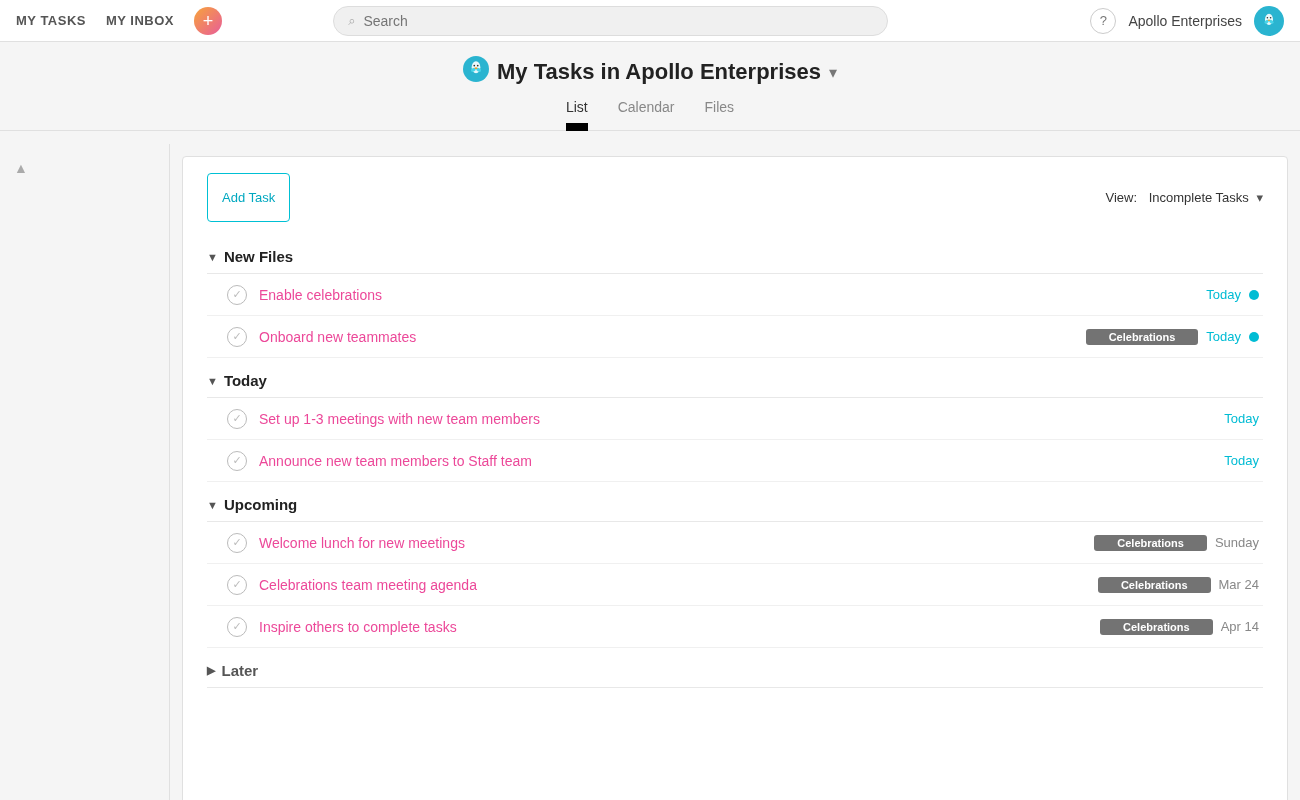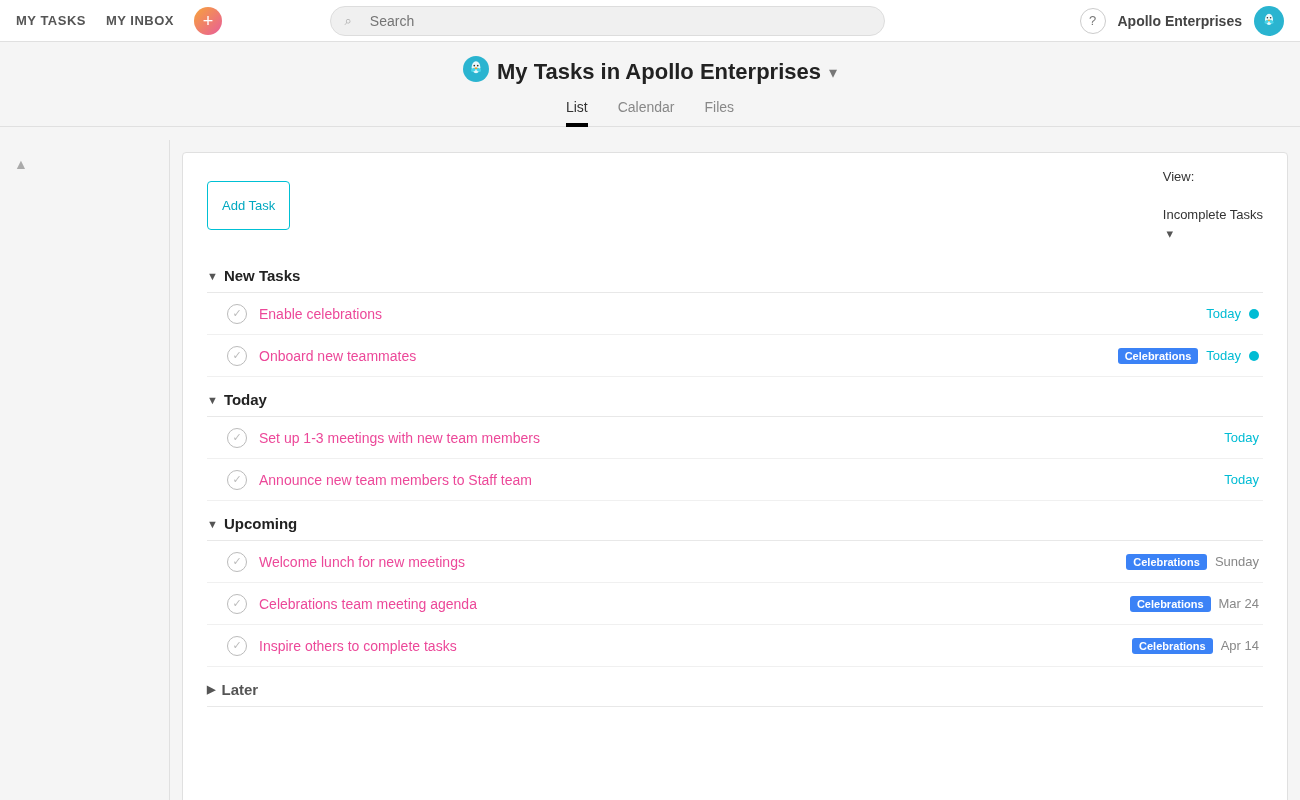--- a/index.html
+++ b/index.html
@@ -18,29 +18,29 @@
       width: 28px; height: 28px; border-radius: 50%; background: linear-gradient(135deg, #f7a33a, #e85d9a);
       display: flex; align-items: center; justify-content: center; cursor: pointer; color: white; font-size: 18px; font-weight: 300; line-height: 1;
     }
     .search-bar {
       flex: 1; max-width: 555px; margin: 0 auto;
       display: flex; align-items: center; gap: 8px;
       background: #f0f0f0; border: 1px solid #ddd; border-radius: 20px;
       padding: 4px 14px; height: 30px;
     }
     .search-bar input {
-      border: none; background: transparent; outline: none; font-size: 14px; color: #666; width: 100%; margin-left: 10px;
+      border: none; background: transparent; outline: none; font-size: 14px; color: #666; width: 100%;
     }
     .search-icon-char { color: #aaa; font-size: 13px; }
     .nav-right { display: flex; align-items: center; gap: 12px; margin-left: auto; }
     .help-btn {
       width: 26px; height: 26px; border-radius: 50%; border: 1px solid #ccc;
       display: flex; align-items: center; justify-content: center; font-size: 13px; color: #777; cursor: pointer;
     }
-    .org-name { font-size: 14px; color: #444; font-weight: 700; }
+    .org-name { font-size: 14px; color: #444; font-weight: 400; }
     .avatar {
       width: 30px; height: 30px; border-radius: 50%; background: #2ab4d0;
       display: flex; align-items: center; justify-content: center; overflow: hidden;
     }
     .avatar svg { width: 24px; height: 24px; }
 
     
     .page-header {
       display: flex; flex-direction: column; align-items: center;
       padding: 14px 0 13px; background: #f5f5f5;
@@ -54,42 +54,42 @@
     .page-title-icon { font-size: 22px; }
     .page-title-chevron { color: #777; font-size: 16px; cursor: pointer; }
     .tabs {
       display: flex; gap: 30px; border-bottom: 1px solid #e0e0e0; width: 100%;
       justify-content: center; padding: 0 0 0;
     }
     .tab {
       font-size: 14px; color: #888; cursor: pointer; padding-bottom: 8px;
       border-bottom: 2px solid transparent; position: relative; top: 1px;
     }
-    .tab.active { color: #333; border-bottom: 4px solid #000000; font-weight: 500; }
+    .tab.active { color: #333; border-bottom: 8px solid #000000; font-weight: 500; }
 
     
     .layout { display: flex; height: calc(800px - 42px - 62px); }
     .sidebar { width: 170px; background: #f5f5f5; padding: 10px 0; border-right: 1px solid #e0e0e0; }
     .sidebar-chevron { color: #aaa; font-size: 14px; padding: 6px 14px; cursor: pointer; }
     .main-content {
       flex: 1; background: #fff; margin: 12px; border-radius: 4px;
       border: 1px solid #e0e0e0; overflow-y: auto; padding: 0 0 20px;
     }
 
     
     .toolbar {
       display: flex; align-items: center; justify-content: space-between;
       padding: 16px 24px 12px;
     }
     .add-task-btn {
       border: 1.5px solid #00c0d4; color: #00a8c0; background: transparent;
       border-radius: 4px; padding: 16px 14px; font-size: 13px; font-weight: 500; cursor: pointer;
     }
     .view-selector {
-      font-size: 13px; color: #555; cursor: pointer; display: flex; align-items: flex-start; gap: 4px; flex-direction: column;
+      font-size: 13px; color: #555; cursor: pointer; display: flex; align-items: flex-start; gap: 4px;
     }
     .view-selector span { color: #333; font-weight: 500; }
 
     
     .section { padding: 0 24px; }
     .section-header {
       display: flex; align-items: center; gap: 6px;
       font-size: 15px; font-weight: 700; color: #222; padding: 14px 0 8px;
       cursor: pointer;
     }
@@ -103,22 +103,22 @@
       cursor: pointer; min-height: 42px;
     }
     .task-check {
       width: 20px; height: 20px; border-radius: 50%; border: 1.5px solid #bbb;
       display: flex; align-items: center; justify-content: center; flex-shrink: 0; cursor: pointer;
       color: #bbb; font-size: 11px;
     }
     .task-name { flex: 1; font-size: 14px; color: #ec4899; }
     .task-right { display: flex; align-items: center; gap: 8px; margin-right: 4px; }
     .tag-celebrations {
-      background: #3b82f6; color: white; font-size: 11px; font-weight: 600;
-      border-radius: 3px; padding: 2px 7px; white-space: nowrap;
+      background: #737373; color: white; font-size: 11px; font-weight: 600;
+      border-radius: 3px; padding: 2px 23px; white-space: nowrap;
     }
     .task-date { font-size: 13px; color: #00bcd4; white-space: nowrap; }
     .task-date.gray { color: #888; }
     .dot { width: 10px; height: 10px; border-radius: 50%; background: #00bcd4; flex-shrink: 0; }
 
     
     .section-header-collapsed { color: #555; }
   </style>
 </head>
 <body>
@@ -185,21 +185,21 @@
     <div class="toolbar">
       <button class="add-task-btn">Add Task</button>
       <div class="view-selector">
         <span>View:</span>&nbsp;<span>Incomplete Tasks</span>&nbsp;▾
       </div>
     </div>
 
     <div class="section">
       <div class="section-header">
         <span class="chevron">▼</span>
-        <span>New Tasks</span>
+        <span>New Files</span>
       </div>
       <hr class="section-divider">
 
       <div class="task-row">
         <div class="task-check">✓</div>
         <span class="task-name">Enable celebrations</span>
         <div class="task-right">
           <span class="task-date">Today</span>
           <div class="dot"></div>
         </div>

